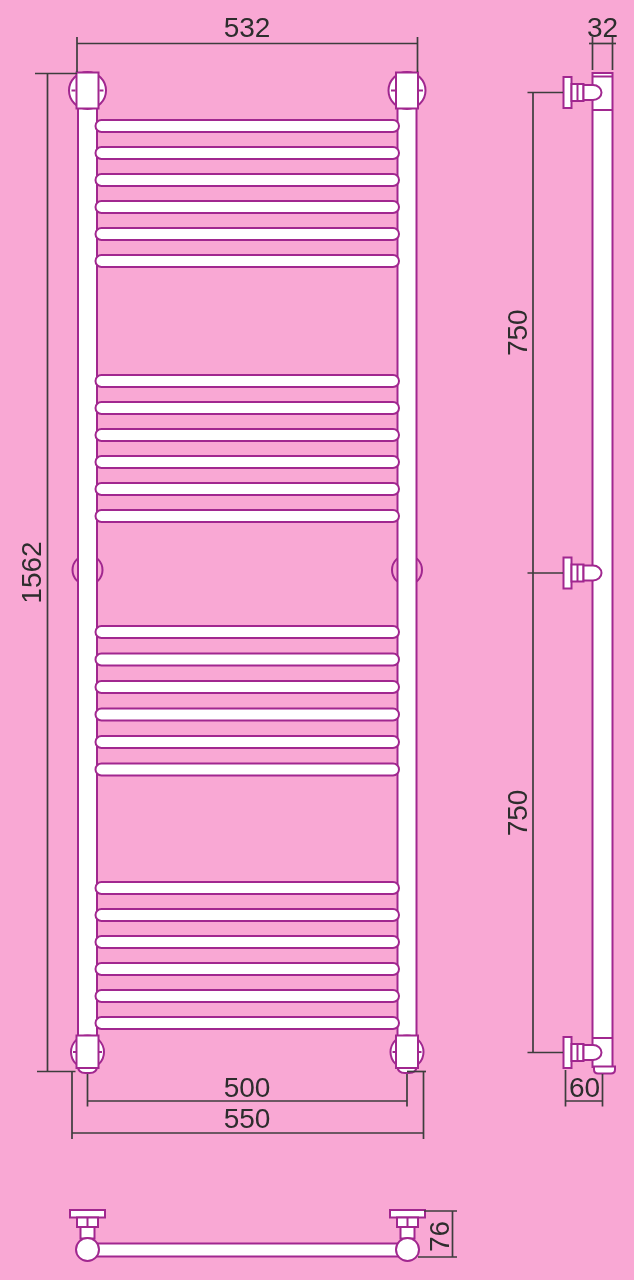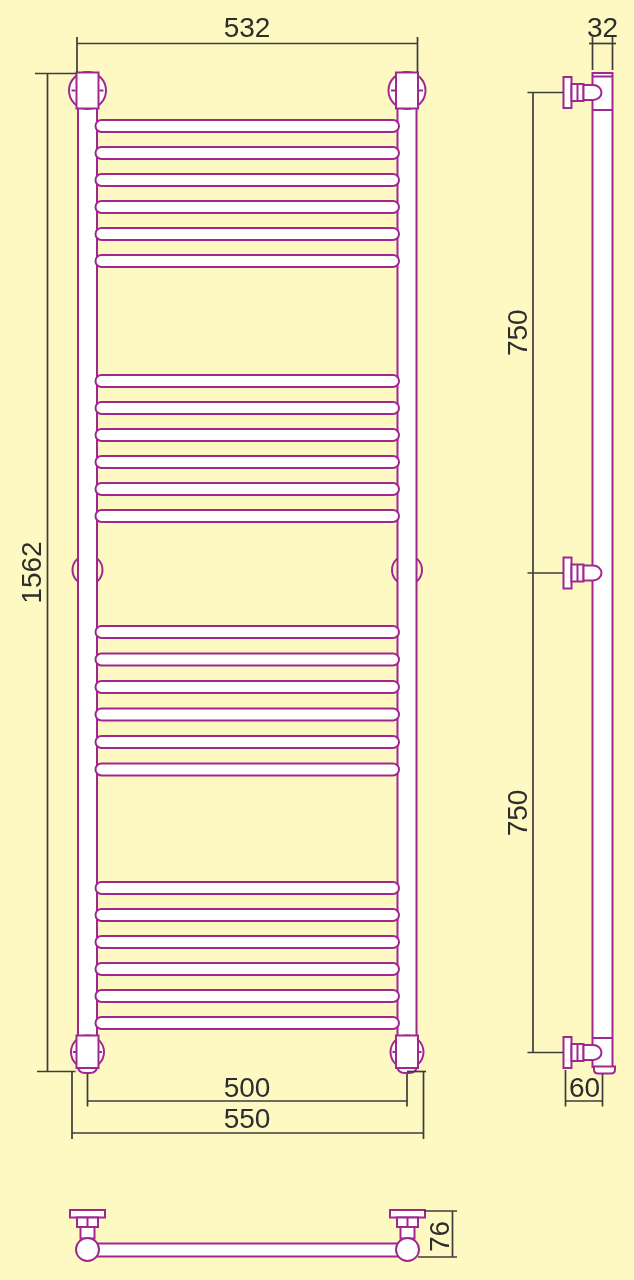--- a/index.html
+++ b/index.html
@@ -1,16 +1,16 @@
 <!DOCTYPE html>
 <html><head>
 <meta charset="utf-8">
 <style>
   html,body{margin:0;padding:0;background:#ffffff;}
-  .canvas{width:634px;height:1280px;position:relative;background:#fef9c3;overflow:hidden;}
+  .canvas{width:634px;height:1280px;position:relative;background:#f9a8d4;overflow:hidden;}
   
   .m  {stroke:#A1278F;stroke-width:2;fill:none;}
   .mf {stroke:#A1278F;stroke-width:2;fill:#ffffff;}
   
   .d  {stroke:#3D3D3D;stroke-width:1.7;fill:none;}
   .lbl{font-family:"Liberation Sans",sans-serif;font-size:28px;fill:#2D2D2D;}
 </style>
 </head>
 <body>
 

